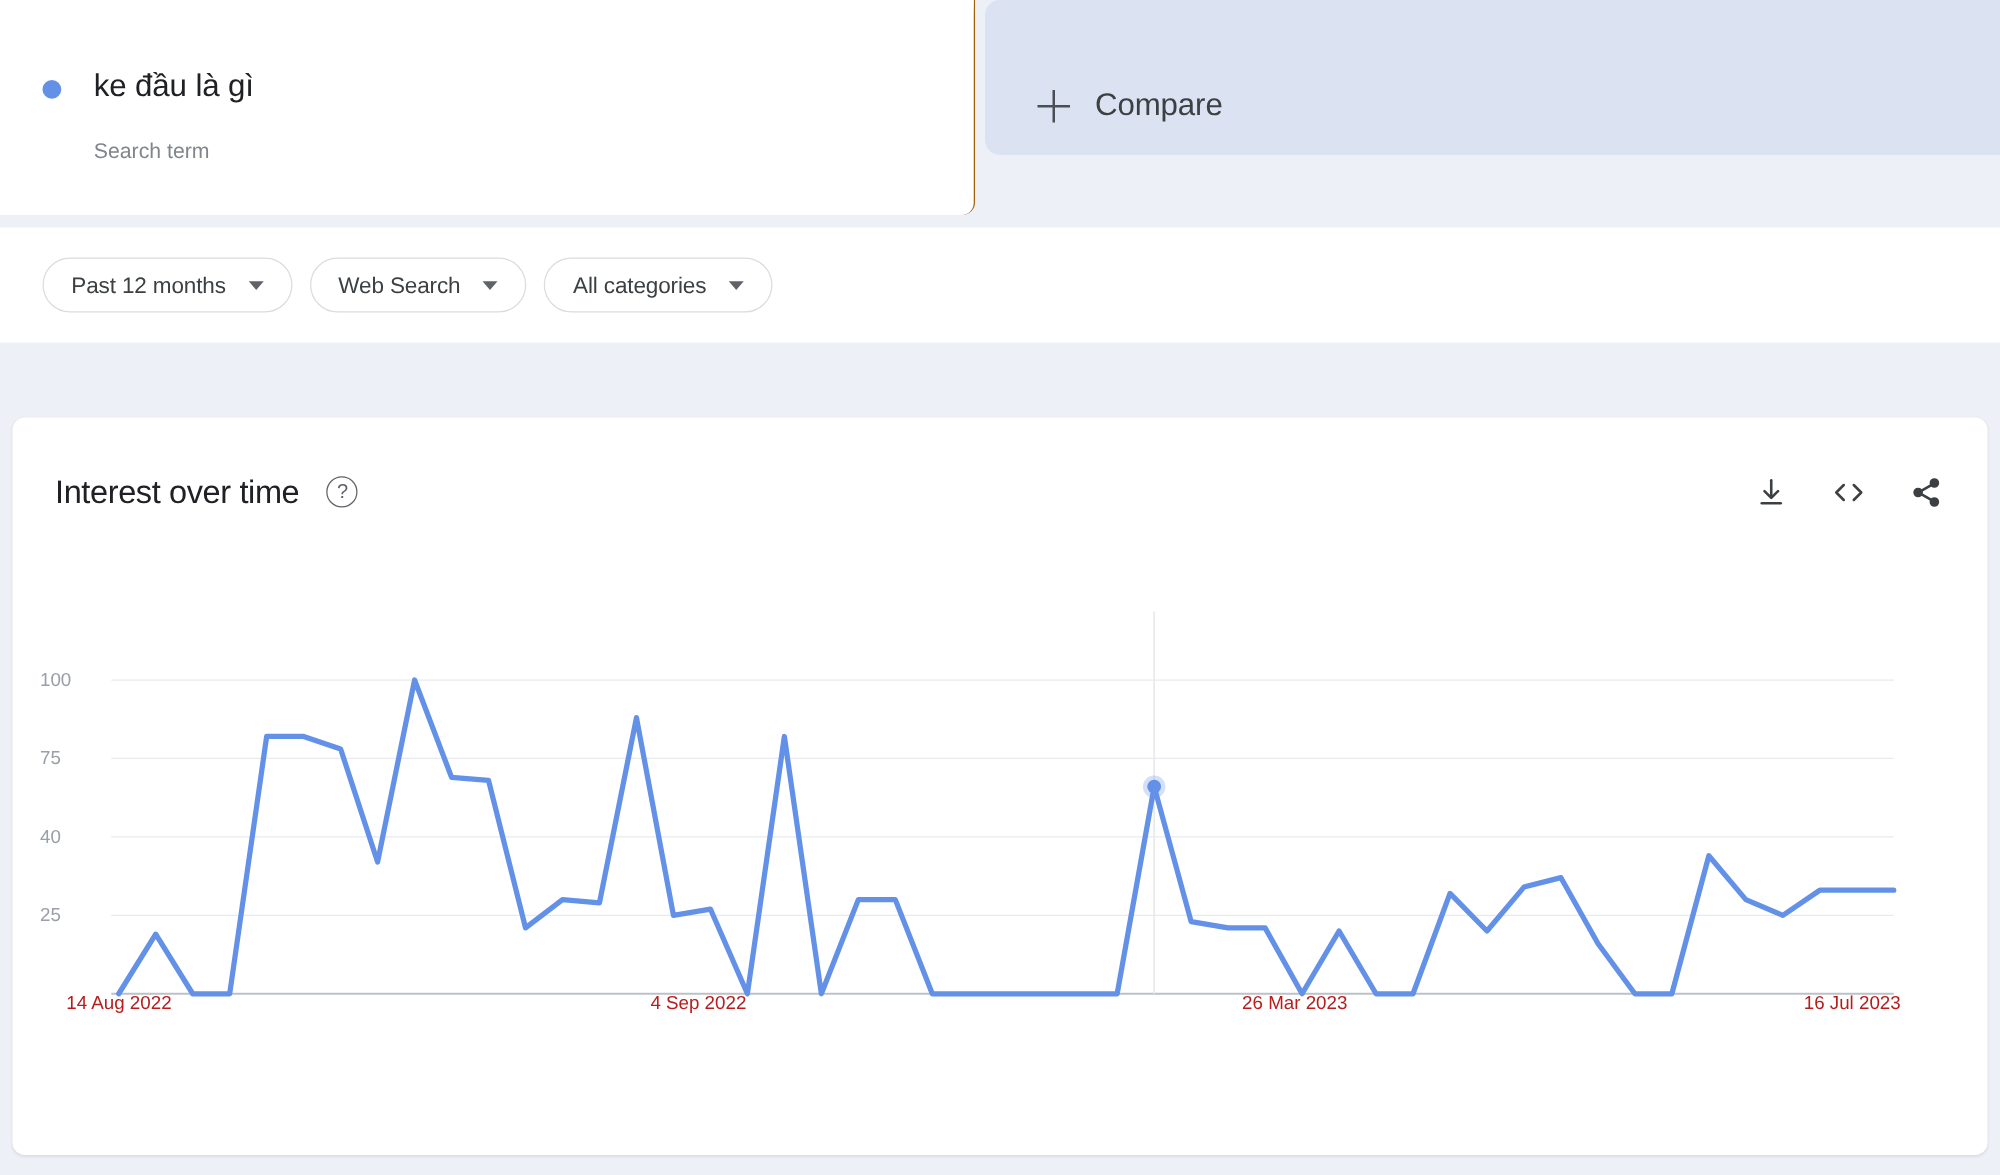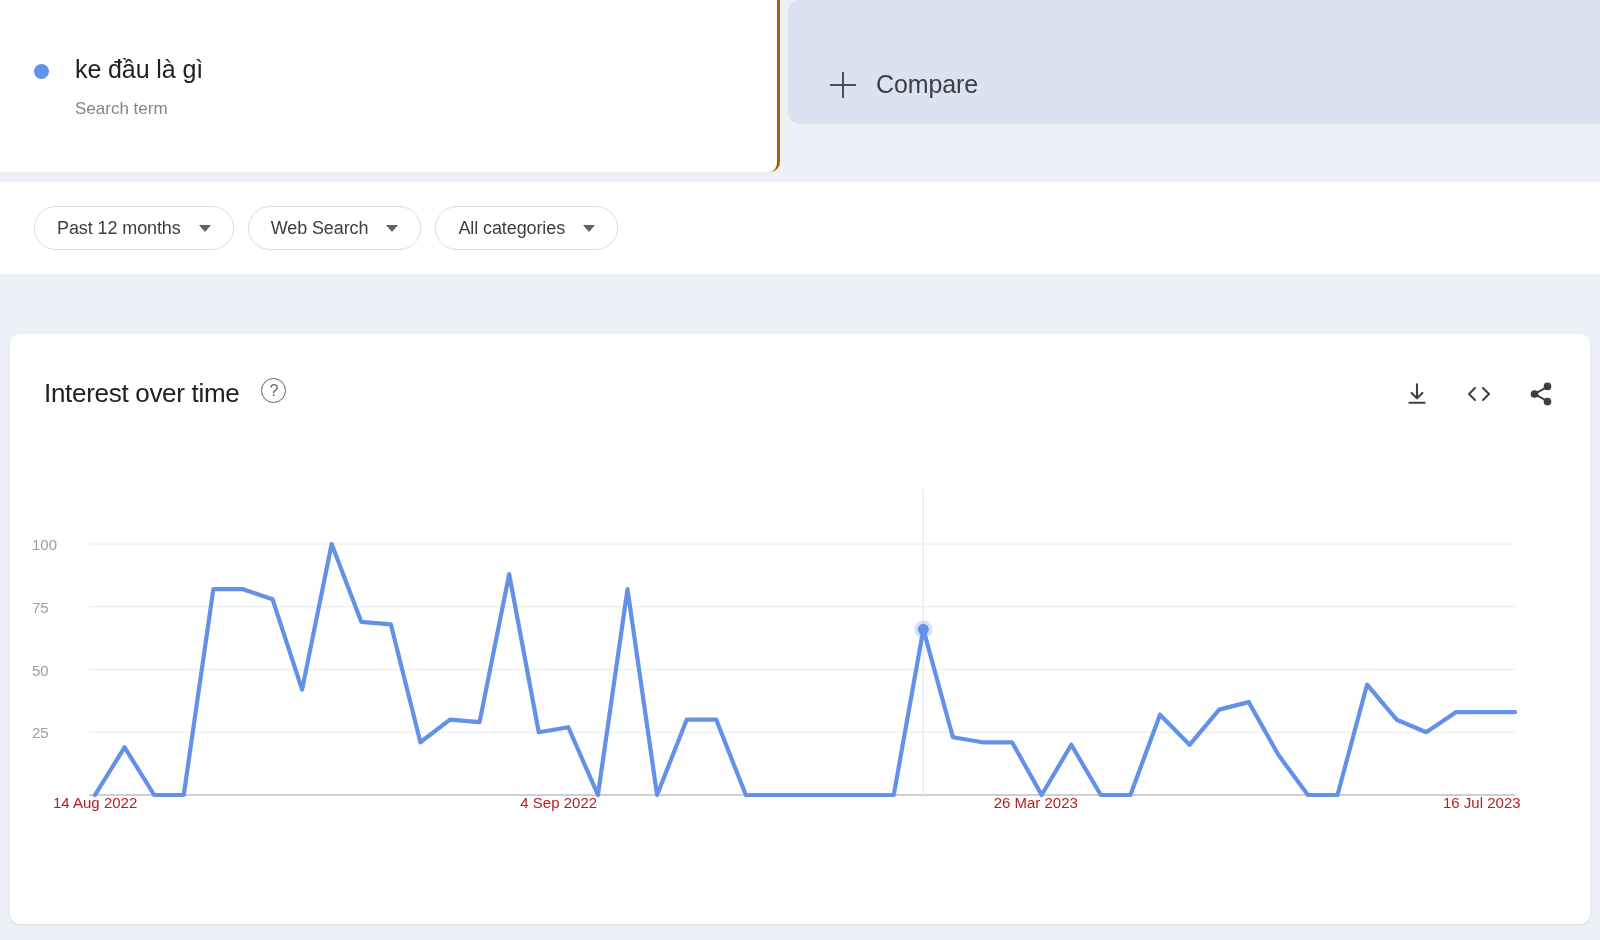--- a/index.html
+++ b/index.html
@@ -21,21 +21,21 @@
   .term-row {
     position: absolute;
     left: 0; top: 0;
     width: 1600px; height: 172px;
     display: flex;
   }
   .term-card {
     width: 780px; height: 172px;
     background: #ffffff;
     border-radius: 0 0 10px 0;
-    border-right: 3px solid #a16207;
+    border-right: 1px solid #a16207;
     position: relative;
   }
   .term-inner {
     position: absolute;
     left: 34px; top: 54px;
     display: flex;
     align-items: flex-start;
   }
   .term-dot {
     width: 15px; height: 15px;
@@ -48,21 +48,21 @@
   .term-text { display: flex; flex-direction: column; }
   .term-title {
     font-size: 25px;
     color: #202124;
     line-height: 30px;
     letter-spacing: -0.1px;
   }
   .term-sub {
     font-size: 17px;
     color: #80868b;
-    margin-top: 15px;
+    margin-top: 27px;
     line-height: 20px;
   }
   .compare-card {
     flex: 1;
     height: 124px;
     background: #dbe2f2;
     border-radius: 12px 0 0 12px;
     margin-left: 8px;
     position: relative;
     cursor: pointer;
@@ -135,21 +135,21 @@
     box-shadow: 0 1px 2px rgba(60,64,67,0.10);
   }
   .chart-head {
     position: absolute;
     left: 34px; top: 44px;
     right: 34px;
     display: flex;
     align-items: center;
     justify-content: space-between;
   }
-  .chart-title-wrap { display: flex; }
+  .chart-title-wrap { display: flex; align-items: center; }
   .chart-title {
     font-size: 26px;
     color: #202124;
     letter-spacing: -0.3px;
   }
   .help-icon {
     width: 25px; height: 25px;
     border: 1.8px solid #5f6368;
     border-radius: 50%;
     margin-left: 22px;
@@ -267,21 +267,21 @@
           <line x1="79" x2="1505" y1="272.75" y2="272.75" stroke="#e8eaed" stroke-width="1"></line>
           <line x1="79" x2="1505" y1="210" y2="210" stroke="#e8eaed" stroke-width="1"></line>
           <line x1="79" x2="1505" y1="461" y2="461" stroke="#bdc1c6" stroke-width="1.6"></line>
           <line x1="913.3333333333334" x2="913.3333333333334" y1="155" y2="461" stroke="#e8eaed" stroke-width="1.4"></line>
           <polyline points="85.00,461.00 114.58,413.31 144.17,461.00 173.75,461.00 203.33,255.18 232.92,255.18 262.50,265.22 292.08,355.58 321.67,210.00 351.25,287.81 380.83,290.32 410.42,408.29 440.00,385.70 469.58,388.21 499.17,240.12 528.75,398.25 558.33,393.23 587.92,461.00 617.50,255.18 647.08,461.00 676.67,385.70 706.25,385.70 735.83,461.00 765.42,461.00 795.00,461.00 824.58,461.00 854.17,461.00 883.75,461.00 913.33,295.34 942.92,403.27 972.50,408.29 1002.08,408.29 1031.67,461.00 1061.25,410.80 1090.83,461.00 1120.42,461.00 1150.00,380.68 1179.58,410.80 1209.17,375.66 1238.75,368.13 1268.33,420.84 1297.92,461.00 1327.50,461.00 1357.08,350.56 1386.67,385.70 1416.25,398.25 1445.83,378.17 1475.42,378.17 1505.00,378.17" fill="none" stroke="#6391e8" stroke-width="4.2" stroke-linejoin="round" stroke-linecap="round"></polyline>
           <circle cx="913.3333333333334" cy="295.34000000000003" r="9" fill="#6391e8" opacity="0.28"></circle>
           <circle cx="913.3333333333334" cy="295.34000000000003" r="5.5" fill="#6391e8"></circle>
         </svg>
       <div id="axis-labels">
           <div class="ylabel" style="left: 22px; top: 398.25px;">25</div>
-          <div class="ylabel" style="left: 22px; top: 335.5px;">50</div>
+          <div class="ylabel" style="left: 22px; top: 335.5px;">40</div>
           <div class="ylabel" style="left: 22px; top: 272.75px;">75</div>
           <div class="ylabel" style="left: 22px; top: 210px;">100</div>
           <div class="xlabel" style="left: 43px;">14 Aug 2022</div>
           <div class="xlabel" style="left: 510.333px;">4 Sep 2022</div>
           <div class="xlabel" style="left: 983.667px;">26 Mar 2023</div>
           <div class="xlabel" style="left: 1433px;">16 Jul 2023</div>
         </div>
     </div>
 
   </div>

